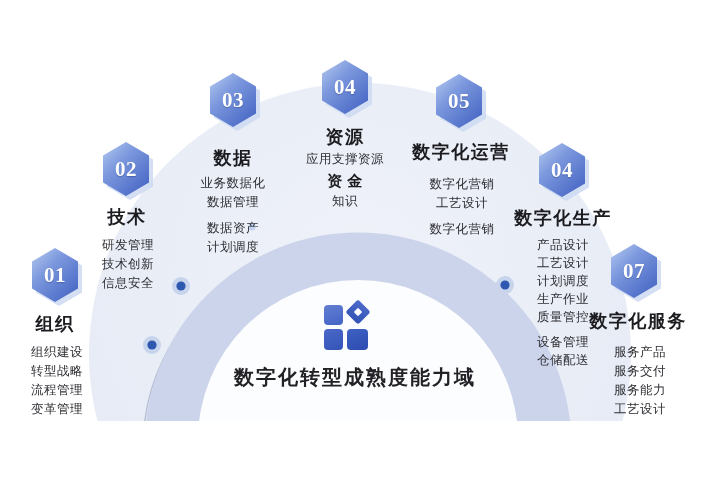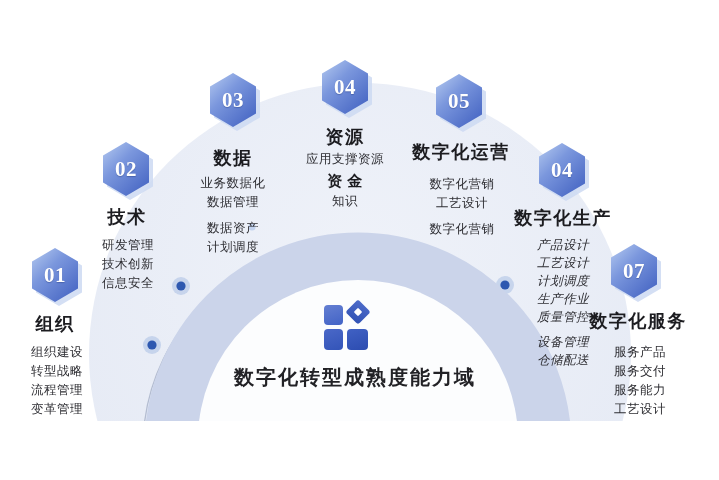--- a/index.html
+++ b/index.html
@@ -30,21 +30,21 @@
   .sec-title{
     position:absolute;transform:translateX(-50%);
     font-size:18px;font-weight:bold;color:var(--ink_header);
     white-space:nowrap;letter-spacing:1.5px;
   }
   .sec-items{
     position:absolute;transform:translateX(-50%);
     text-align:center;font-size:12.5px;line-height:19px;
     color:var(--ink_item);white-space:nowrap;letter-spacing:.5px;
   }
-  .sec-items.tight{line-height:18px;font-style:italic;}
+  .sec-items.tight{line-height:18px;}
   .sec-items.wide{line-height:21px;}
   .item.gap{margin-top:7px;}
   .item.em{font-weight:bold;font-size:15px;color:var(--ink_header);}
 
   .main-title{
     position:absolute;left:0;top:364px;width:710px;text-align:center;
     font-size:20px;font-weight:bold;color:var(--ink_title);letter-spacing:2px;
   }
 
   

